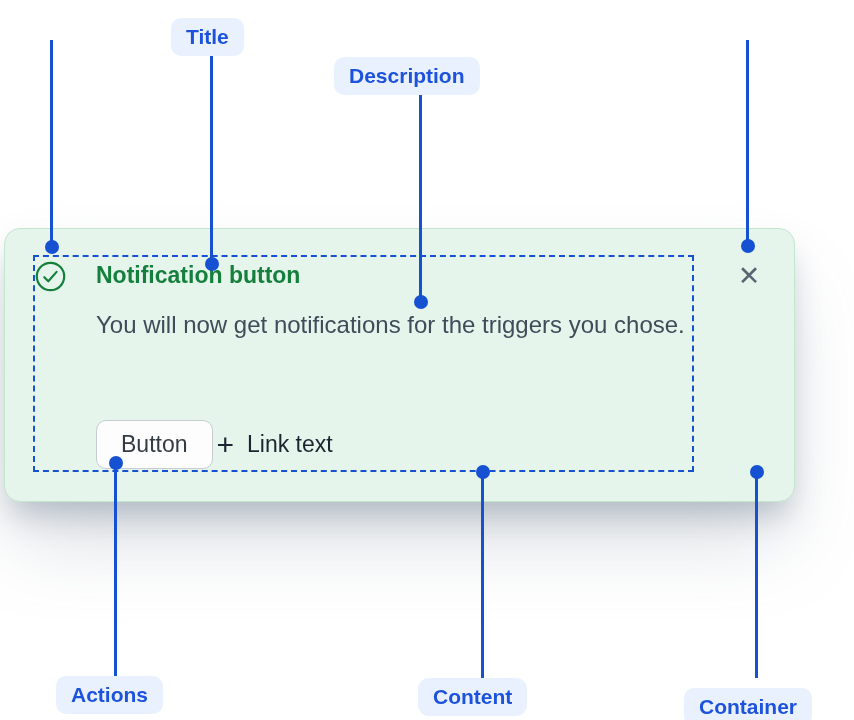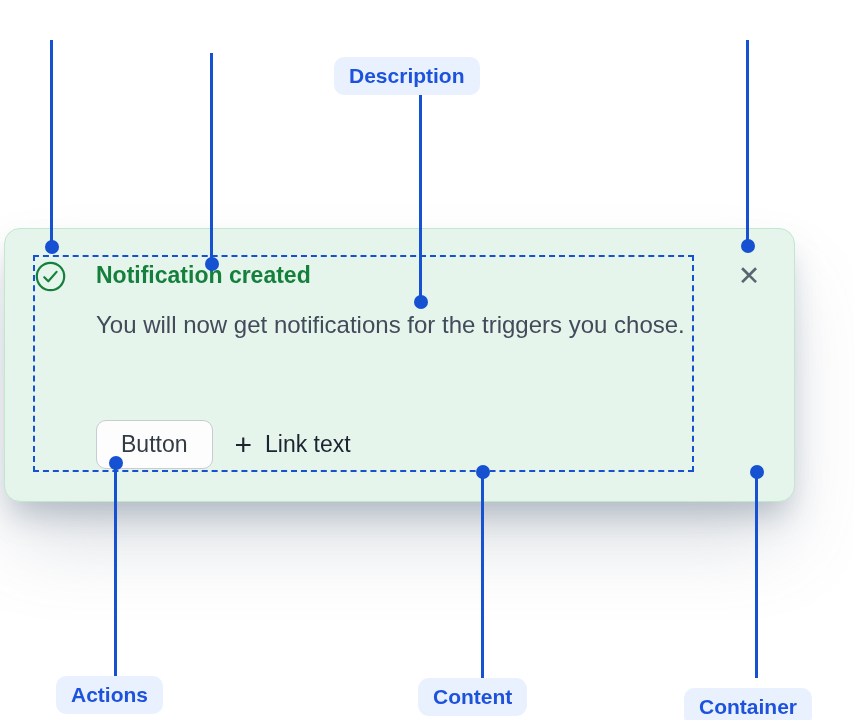--- a/index.html
+++ b/index.html
@@ -37,21 +37,21 @@
   .check-icon{position:absolute;left:35px;top:261px;width:31px;height:31px;z-index:3;}
   .card-title{
     position:absolute;left:96px;top:262px;
     font-size:23px;font-weight:700;color:var(--success);z-index:3;
   }
   .card-desc{
     position:absolute;left:96px;top:303px;width:600px;
     font-size:24px;line-height:43px;color:var(--bodyText);z-index:3;
   }
   .card-actions{
-    position:absolute;left:96px;top:420px;display:flex;align-items:center;gap:22px;z-index:3;
+    position:absolute;left:96px;top:420px;display:flex;align-items:center;gap:4px;z-index:3;
   }
   .btn{
     display:inline-block;background:#fdfdfd;border:1px solid var(--buttonBorder);
     border-radius:10px;padding:10px 24px;font-size:23px;color:var(--buttonText);
     font-family:inherit;cursor:pointer;line-height:27px;
   }
   .link{display:flex;align-items:center;gap:13px;cursor:pointer;color:var(--linkText);}
   .link .plus{font-size:30px;font-weight:400;line-height:30px;}
   .link .link-label{font-size:23px;}
   .dismiss{
@@ -107,39 +107,40 @@
 
   <div class="content-outline"></div>
 
   <span class="check-icon">
     <svg viewBox="0 0 24 24" width="31" height="31">
       <circle cx="12" cy="12" r="10.6" fill="none" stroke="#15803D" stroke-width="1.7"></circle>
       <path d="M7.2 12.6l3.1 3.1 6.4-7.3" fill="none" stroke="#15803D" stroke-width="1.7" stroke-linecap="round" stroke-linejoin="round"></path>
     </svg>
   </span>
 
-  <div class="card-title">Notification created</div>
+  <div class="card-title">Notification button</div>
 
   <div class="card-desc">You will now get notifications for the triggers you chose.</div>
 
   <div class="card-actions">
     <button class="btn">Button</button>
     <span class="link">
       <span class="plus">+</span>
       <span class="link-label">Link text</span>
     </span>
   </div>
 
   <button class="dismiss">
     <span>✕</span>
   </button>
 
   <div class="line line-icon"></div>
   <div class="dot dot-icon"></div>
 
+  <div class="pill pill-title">Title</div>
   <div class="line line-title"></div>
   <div class="dot dot-title"></div>
 
   <div class="pill pill-desc">Description</div>
   <div class="line line-desc"></div>
   <div class="dot dot-desc"></div>
 
   <div class="line line-dismiss"></div>
   <div class="dot dot-dismiss"></div>
 

